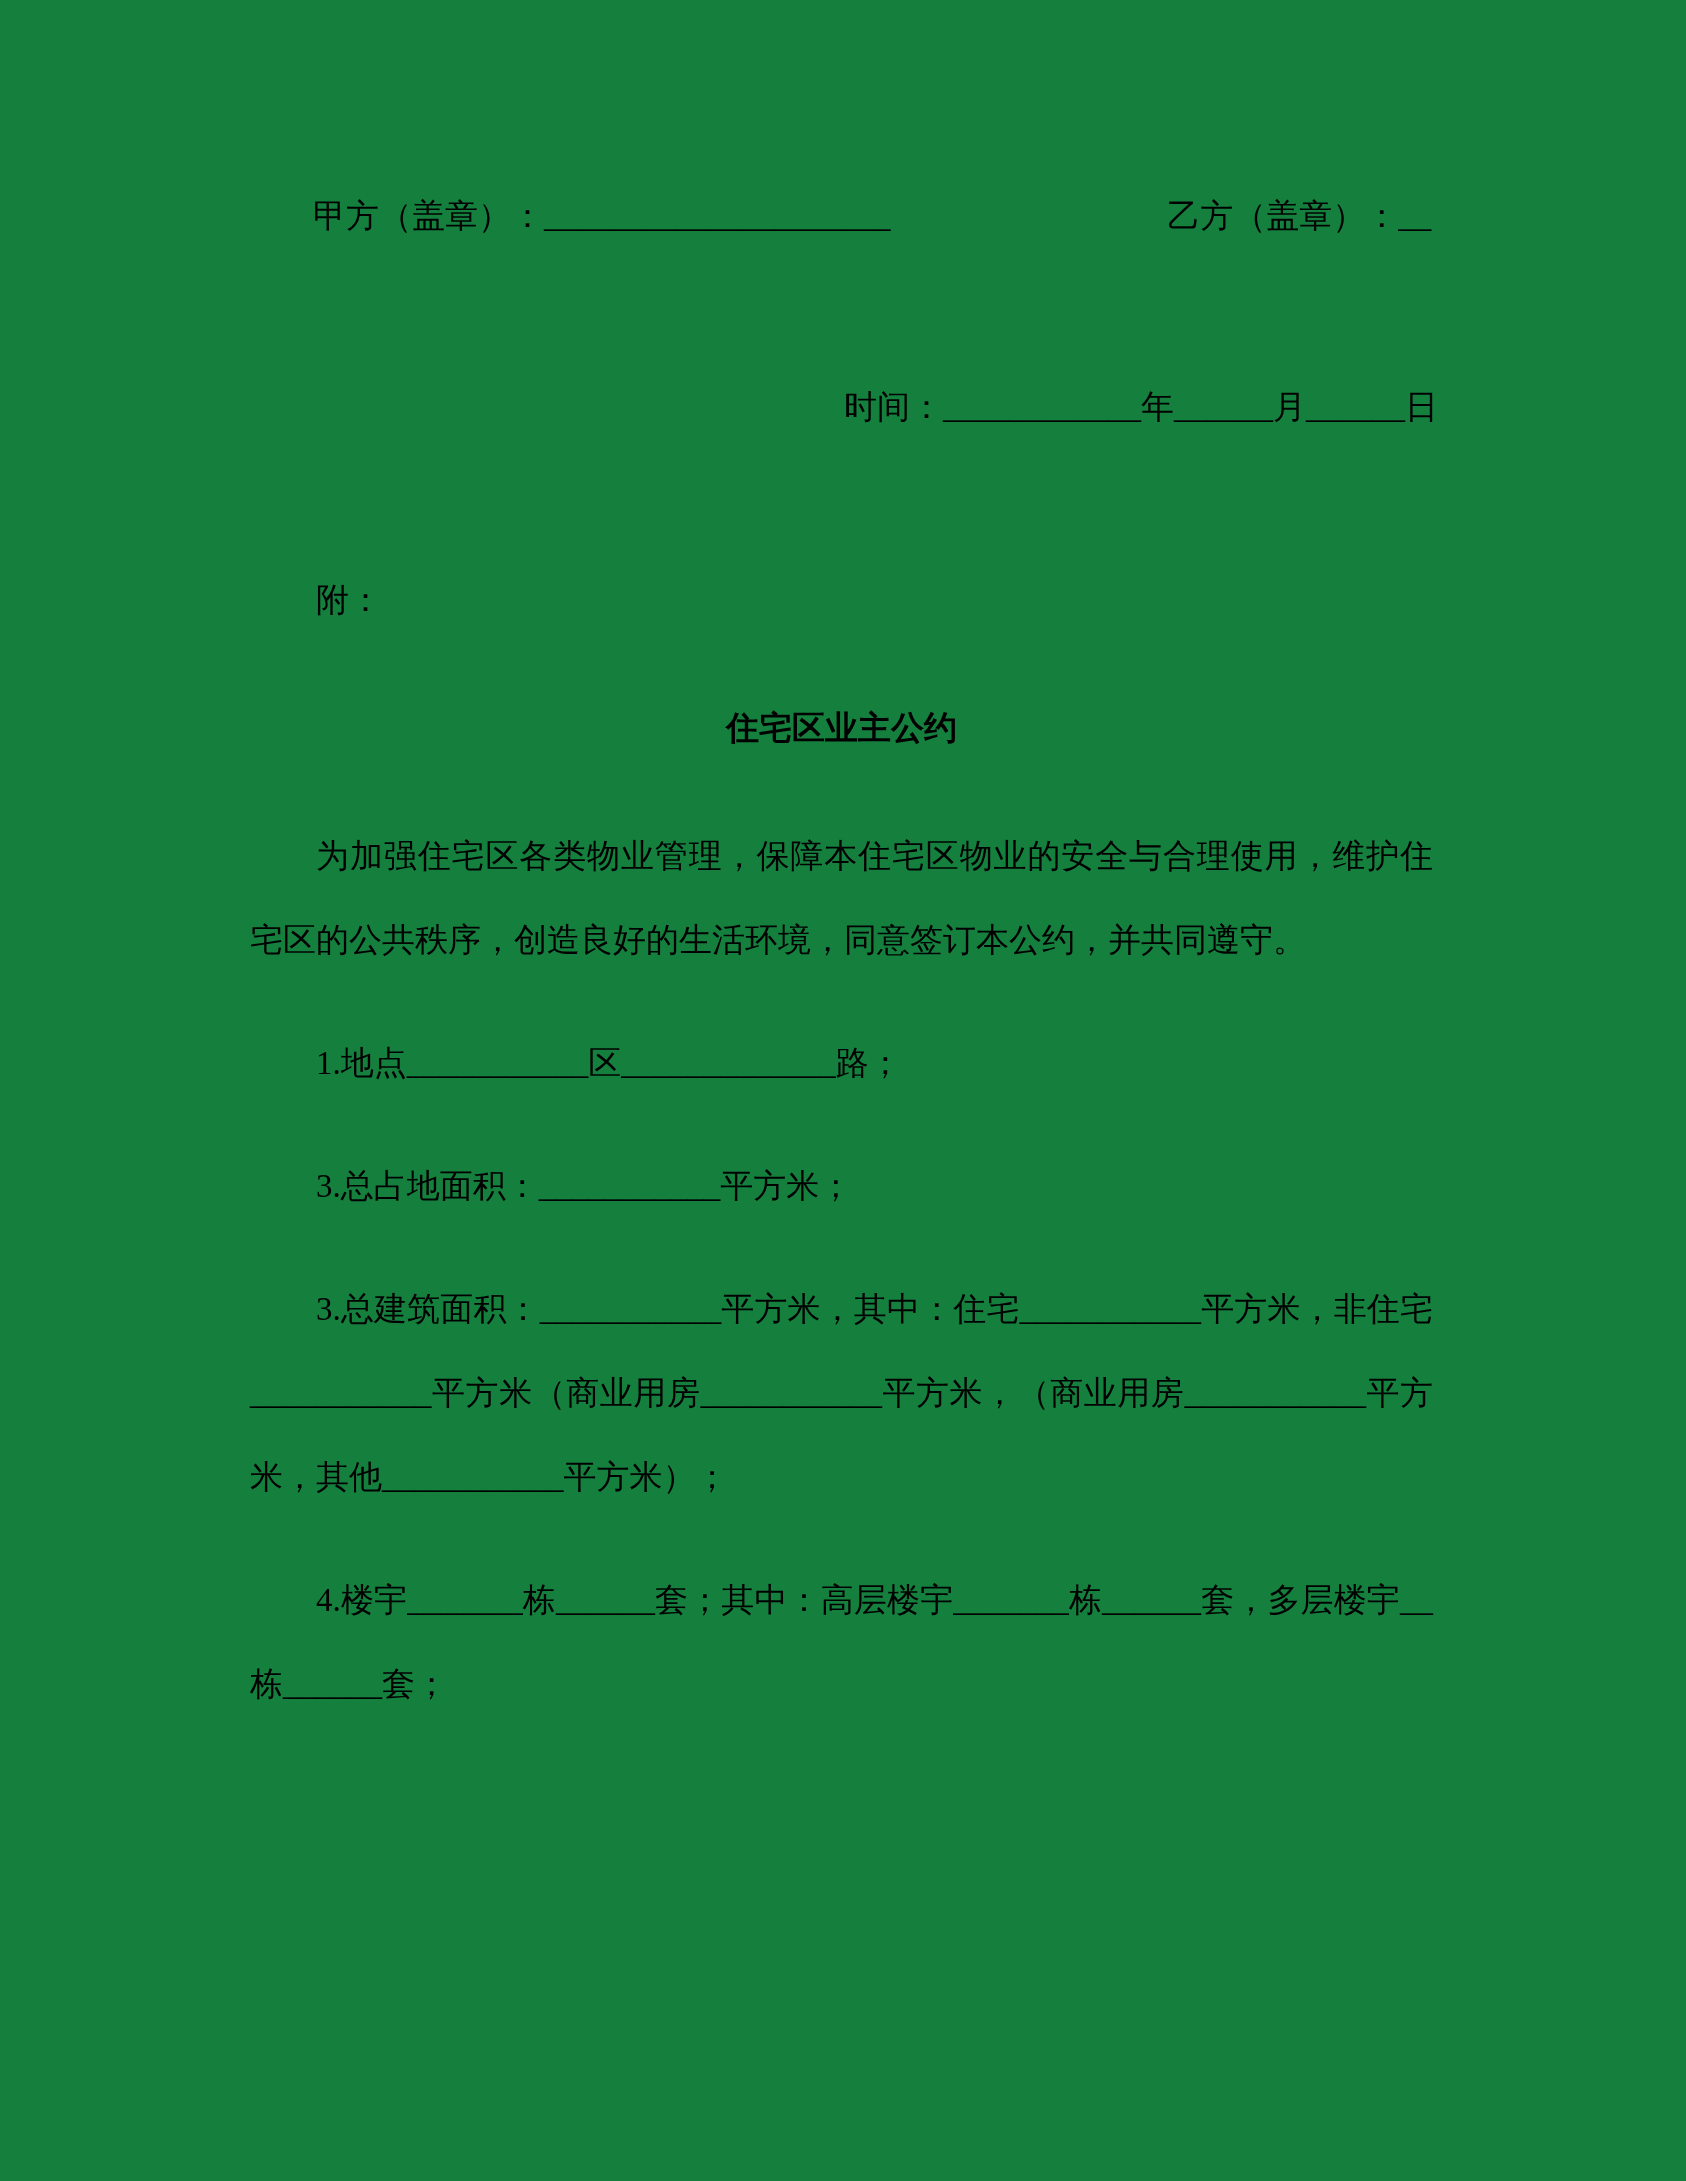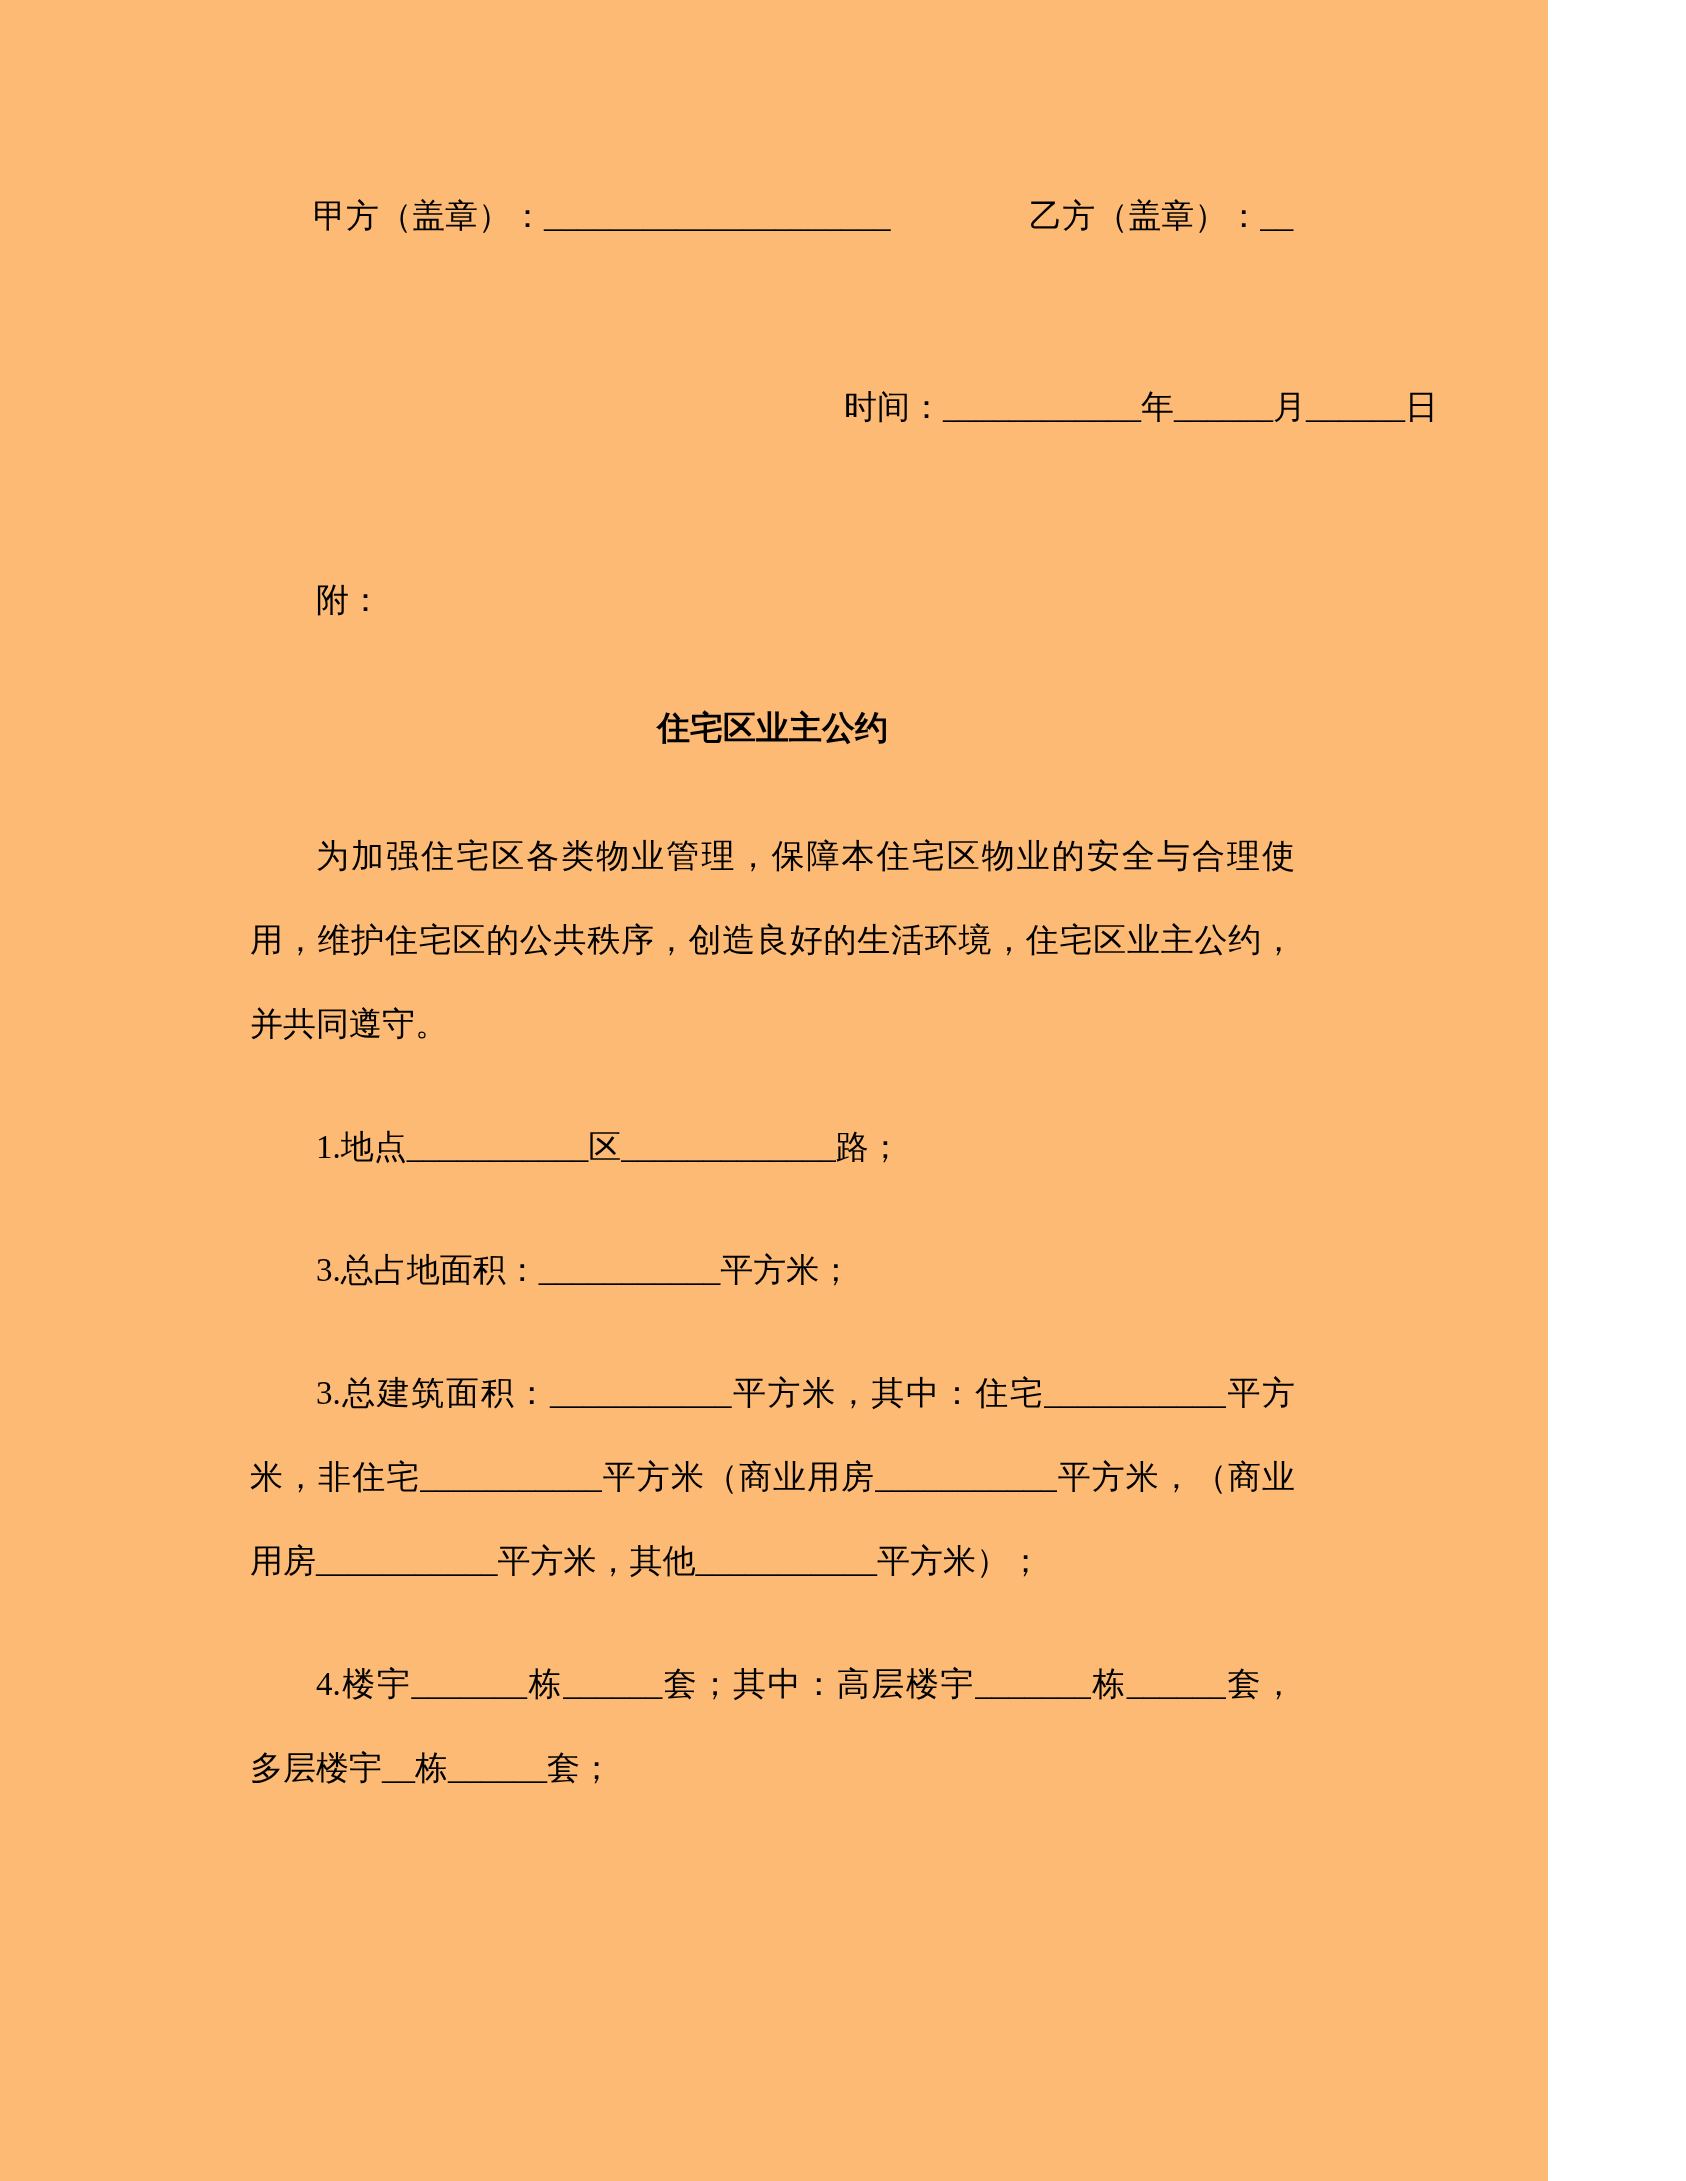--- a/index.html
+++ b/index.html
@@ -2,24 +2,24 @@
 <html lang="zh" style="font-size:14.7px"><head>
 <meta charset="utf-8">
 <style>
   html, body {
     margin: 0;
     padding: 0;
     background: #ffffff;
   }
   .page {
     position: relative;
-    width: 1548px;
+    width: 1686px;
     height: 2182px;
     box-sizing: border-box;
-    background: #fdba74;
+    background: #15803d;
     color: #000000;
     font-family: "Liberation Serif", "DejaVu Serif", serif;
     font-size: 33px;
     line-height: 84px;
     padding: 174px 253px 0 250px;
     overflow: hidden;
   }
   .block {
     margin: 40px 0 0 0;
     text-align: justify;
@@ -63,21 +63,21 @@
     <span class="sig-right blank-text">乙方（盖章）：__</span>
   </div>
 
 
   <div class="time-row blank-text">时间：____________年______月______日</div>
 
   <p class="block fu-row indent">附：</p>
 
   <p class="block doc-title">住宅区业主公约</p>
 
-  <p class="block intro indent">为加强住宅区各类物业管理，保障本住宅区物业的安全与合理使用，维护住宅区的公共秩序，创造良好的生活环境，住宅区业主公约，并共同遵守。</p>
+  <p class="block intro indent">为加强住宅区各类物业管理，保障本住宅区物业的安全与合理使用，维护住宅区的公共秩序，创造良好的生活环境，同意签订本公约，并共同遵守。</p>
 
 
   <p class="block item indent blank-text">1.地点___________区_____________路；</p>
 
   <p class="block item indent blank-text">3.总占地面积：___________平方米；</p>
 
   <p class="block item indent blank-text">3.总建筑面积：___________平方米，其中：住宅___________平方米，非住宅___________平方米（商业用房___________平方米，（商业用房___________平方米，其他___________平方米）；</p>
 
   <p class="block item indent blank-text">4.楼宇_______栋______套；其中：高层楼宇_______栋______套，多层楼宇__栋______套；</p>
 

